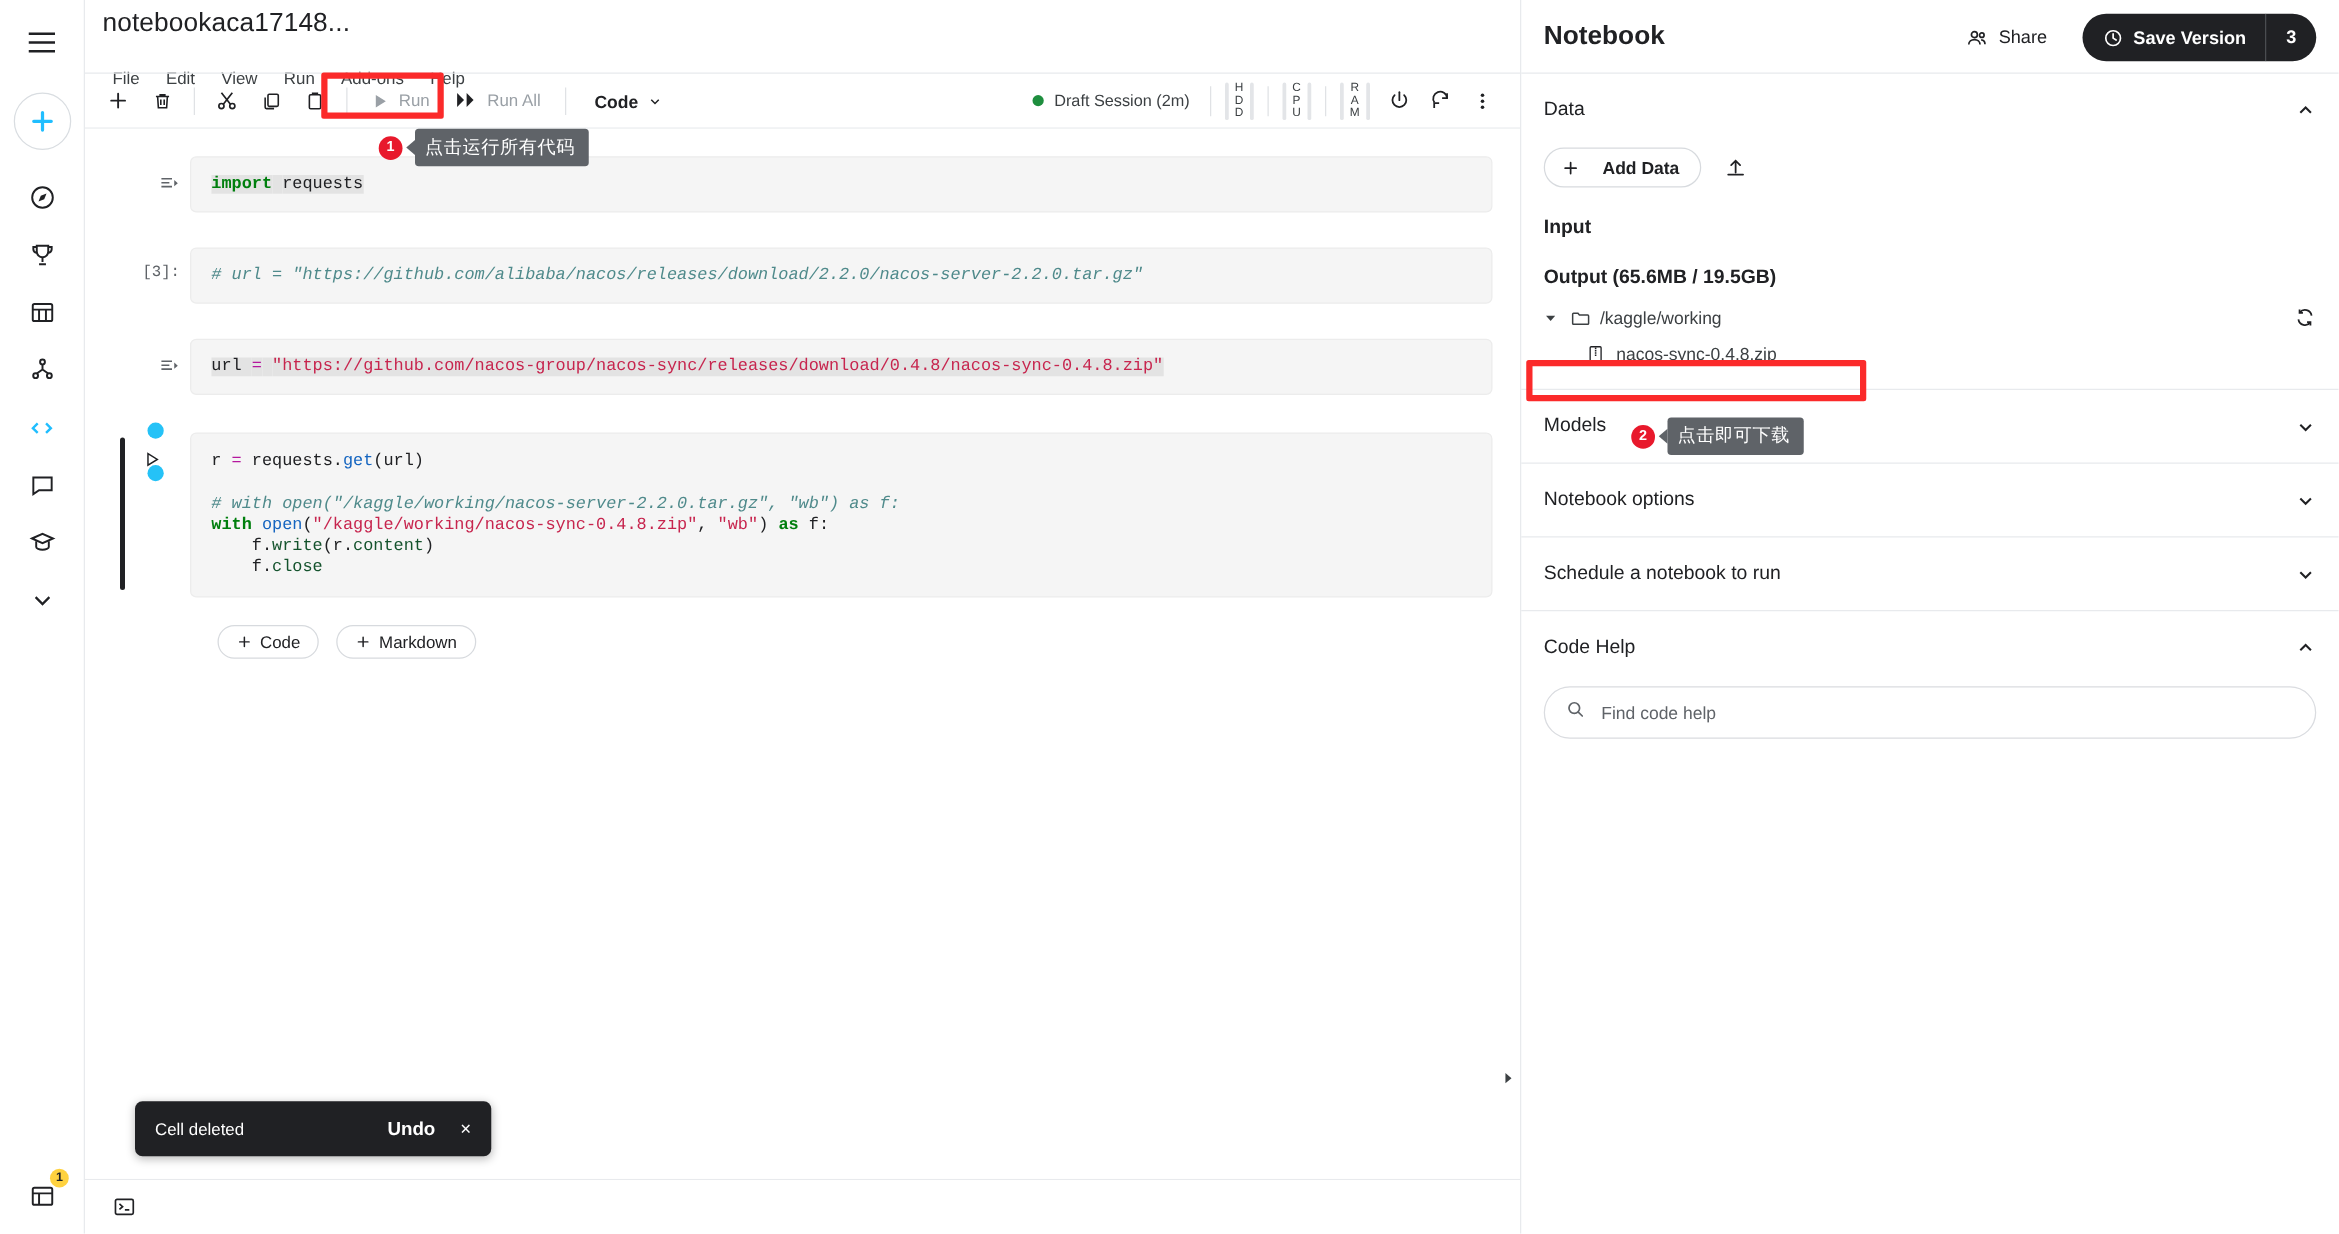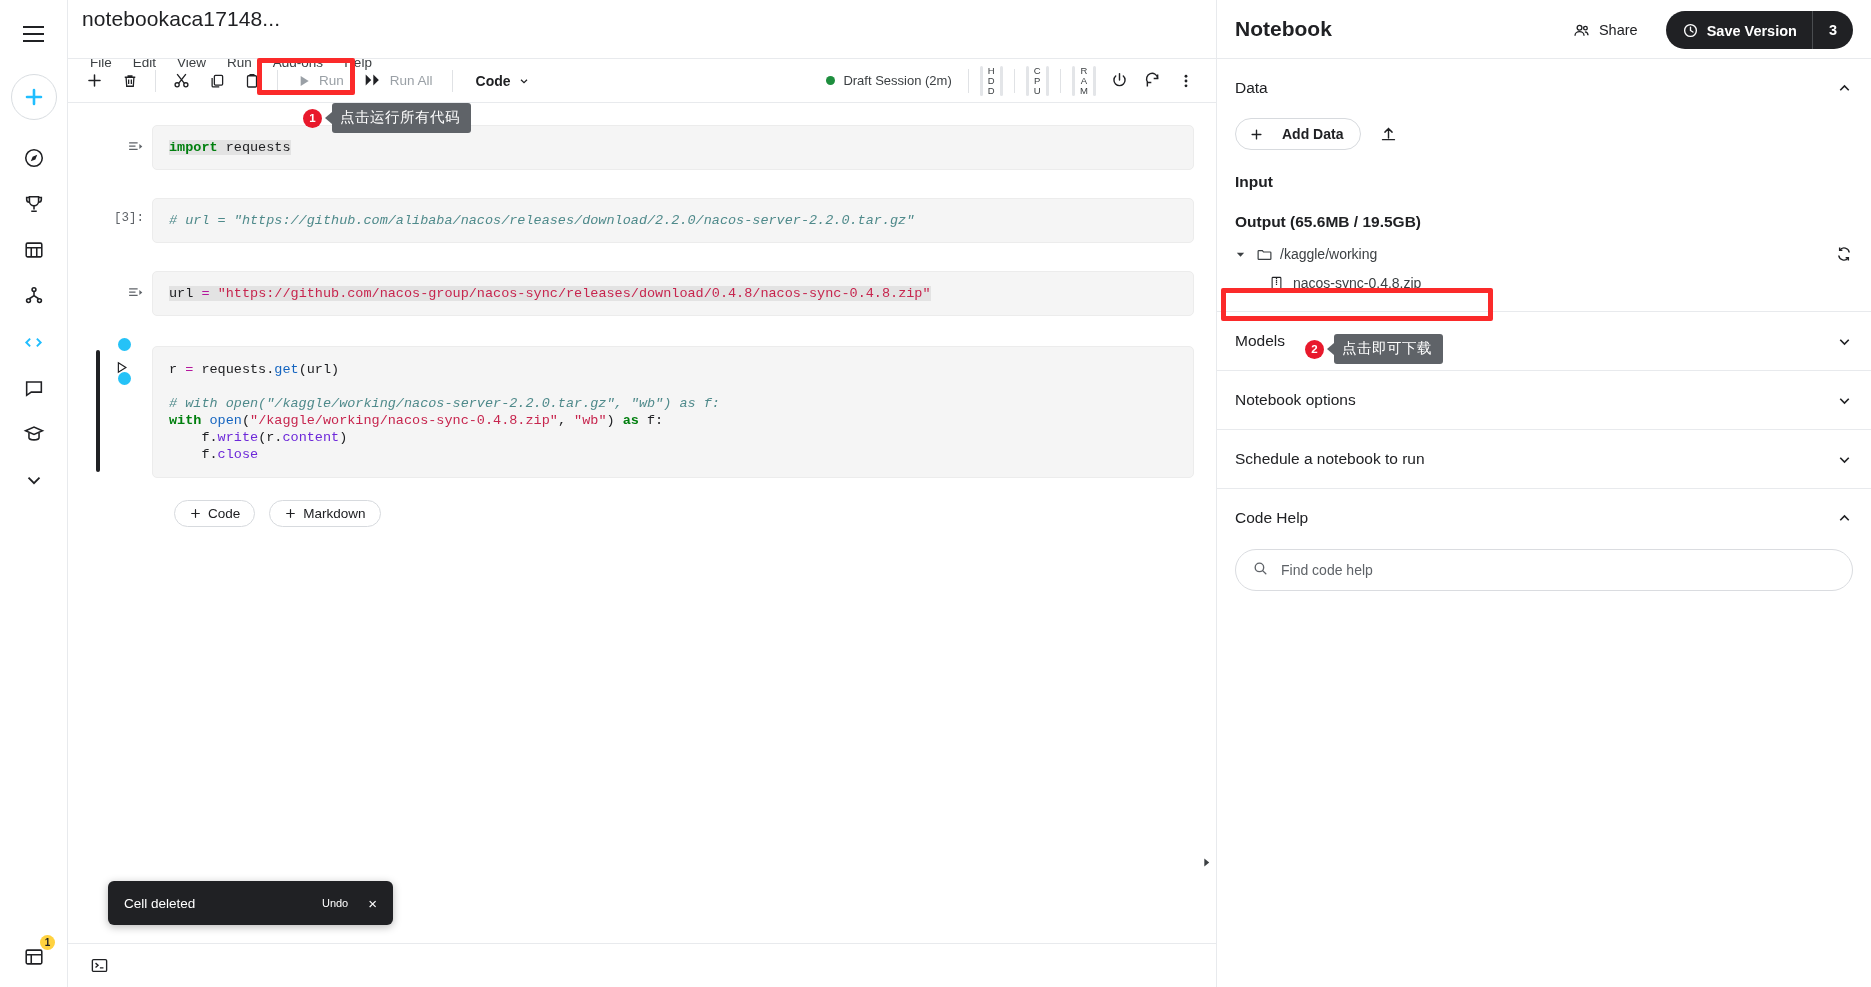--- a/index.html
+++ b/index.html
@@ -124,21 +124,21 @@
   }
   .code {
     font-family: "Liberation Mono", monospace; font-size: 13.5px; line-height: 17px;
     white-space: pre; color: #202124; overflow: hidden;
   }
   .k-kw { color: #007f0e; font-weight: 700; }
   .k-str { color: #c7254e; }
   .k-cmt { color: #4f8a8b; font-style: italic; }
   .k-fn { color: #1565c0; }
   .k-op { color: #b5179e; }
-  .k-attr { color: #6d28d9; }
+  .k-attr { color: #14532d; }
   .sel-hl { background: #e3e3e3; }
 
   
   .cell-row.active .cellbox { background: #f5f5f5; border-color: #ececec; }
   .active-bar {
     position: absolute; left: 28px; top: 0; bottom: 0; width: 4px; background: #202124; border-radius: 2px;
   }
   .run-handle {
     position: absolute; left: 44px; top: 14px; width: 18px; height: 18px;
     display: flex; align-items: center; justify-content: center; cursor: pointer; color: #202124;
@@ -169,21 +169,21 @@
   }
 
   
   .toast {
     position: absolute; left: 40px; bottom: 62px; z-index: 60;
     background: #202124; color: #fff; border-radius: 6px;
     height: 44px; width: 285px; display: flex; align-items: center;
     padding: 0 16px; font-size: 13.5px; box-shadow: 0 2px 8px rgba(0,0,0,.28);
   }
   .toast-msg { flex: 1; }
-  .toast-undo { font-weight: 400; font-size: 11px; cursor: pointer; margin-right: 20px; }
+  .toast-undo { font-weight: 700; font-size: 15px; cursor: pointer; margin-right: 20px; }
   .toast-x { cursor: pointer; font-size: 15px; line-height: 1; }
 
   
   .rpanel {
     width: 655px; flex: 0 0 655px; border-left: 1px solid #e8eaed; background: #fff;
     display: flex; flex-direction: column; position: relative;
   }
   .rp-head { height: 58px; display: flex; align-items: center; padding: 0 18px; }
   .rp-title { font-size: 21px; font-weight: 700; color: #202124; }
   .rp-sec { border-top: 1px solid #e8eaed; padding: 0 18px; }

